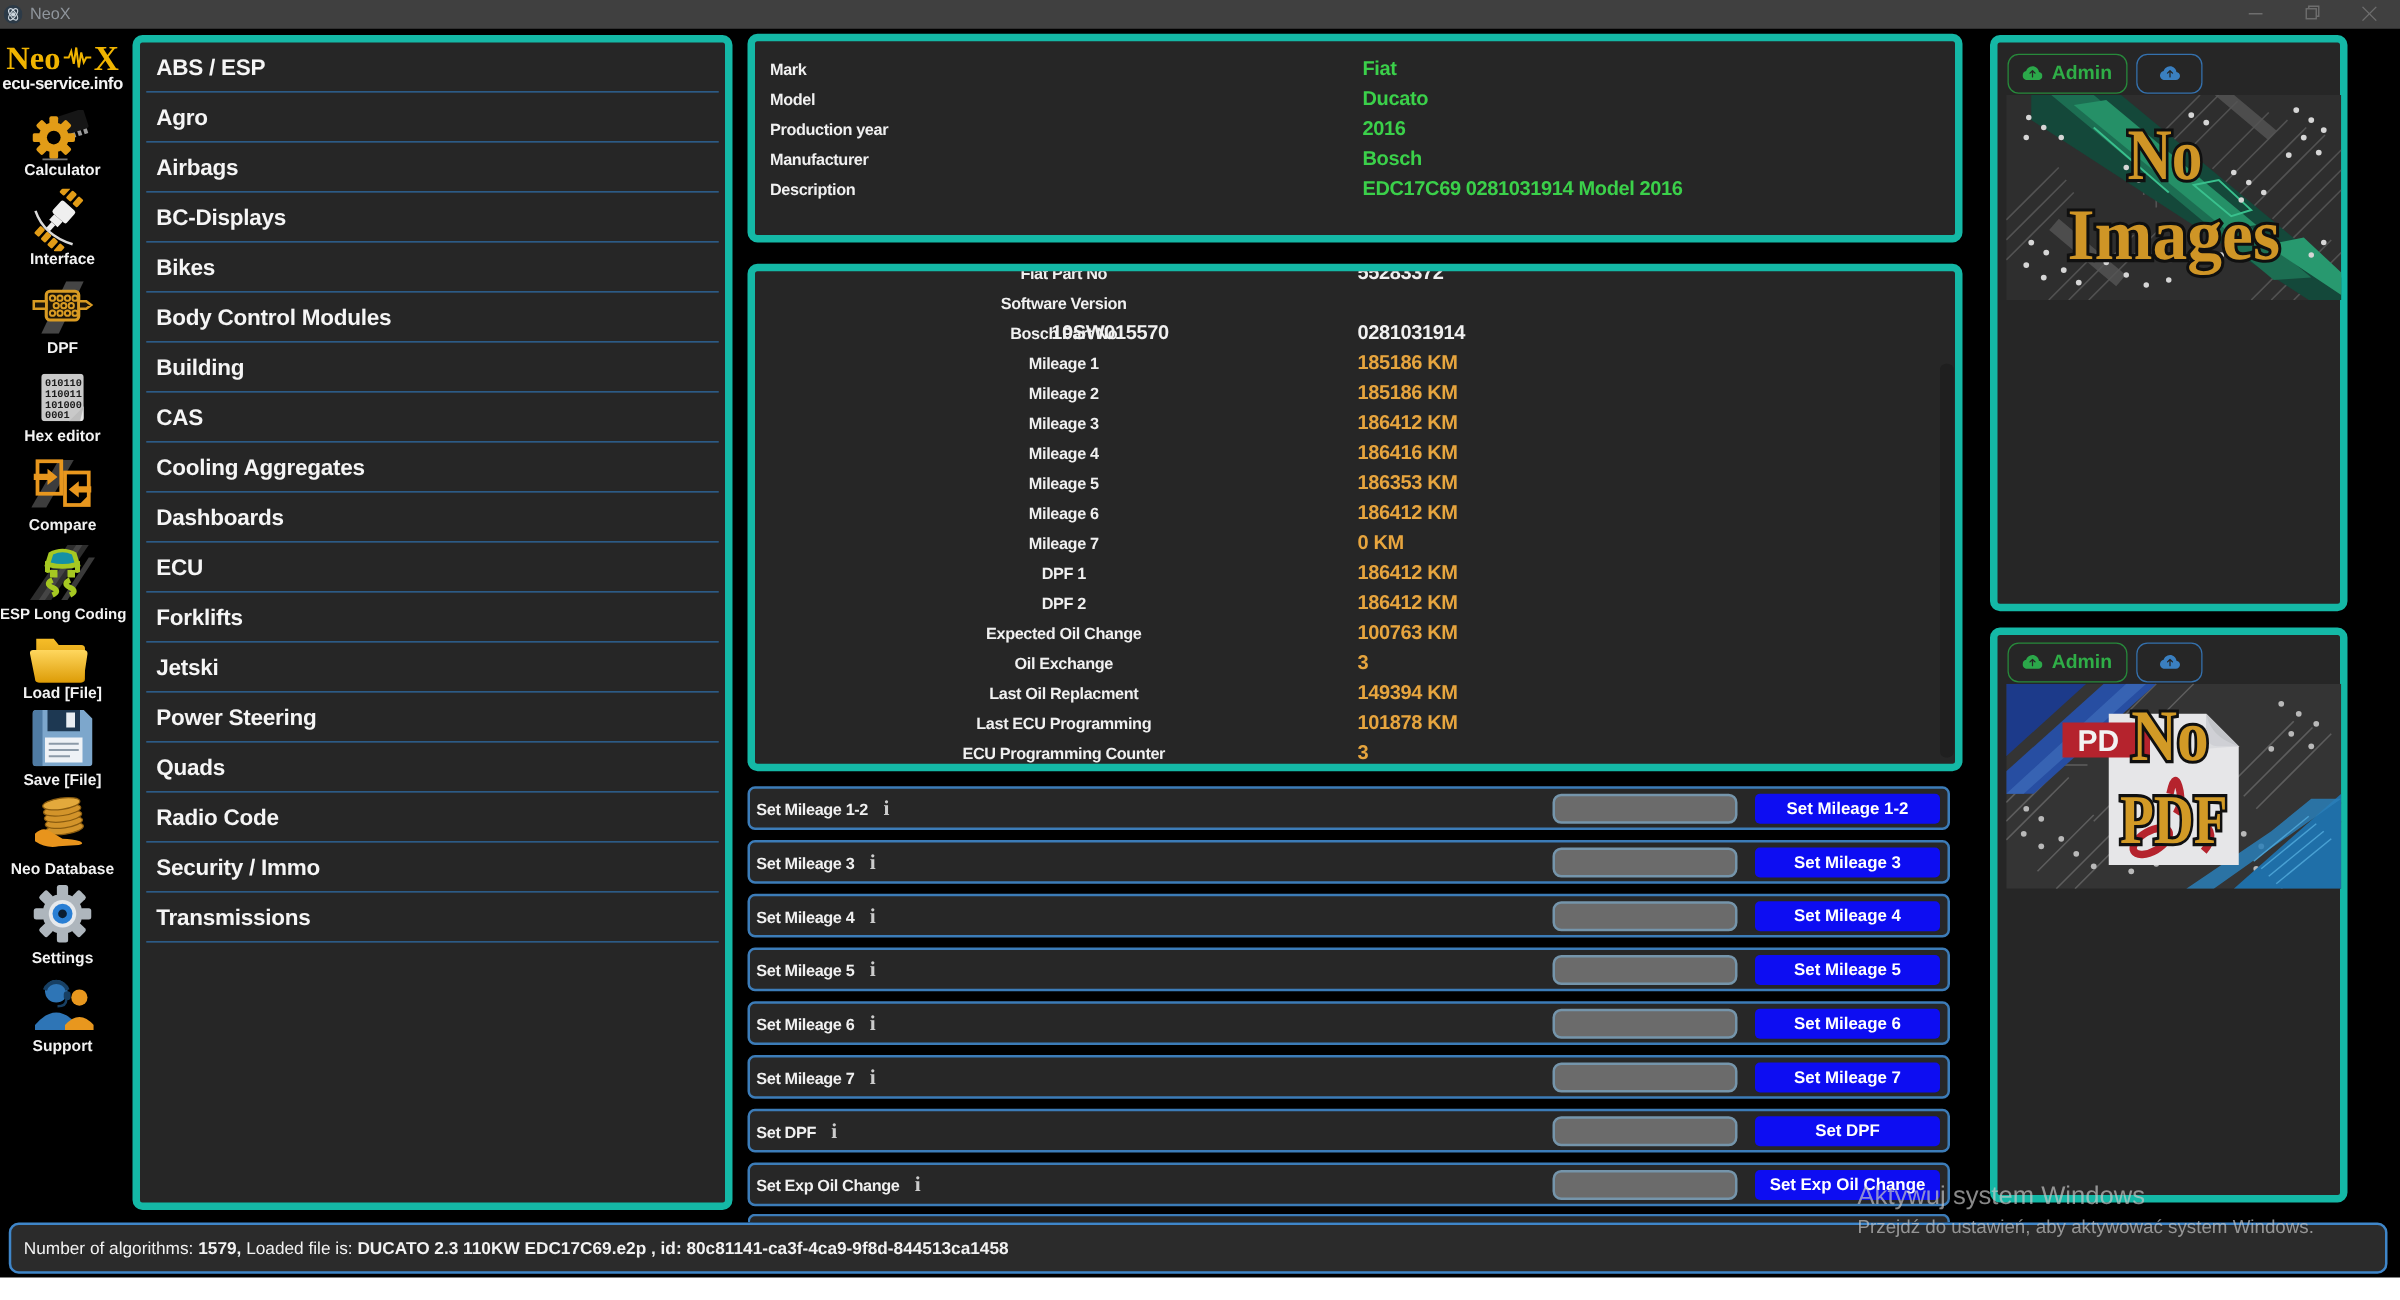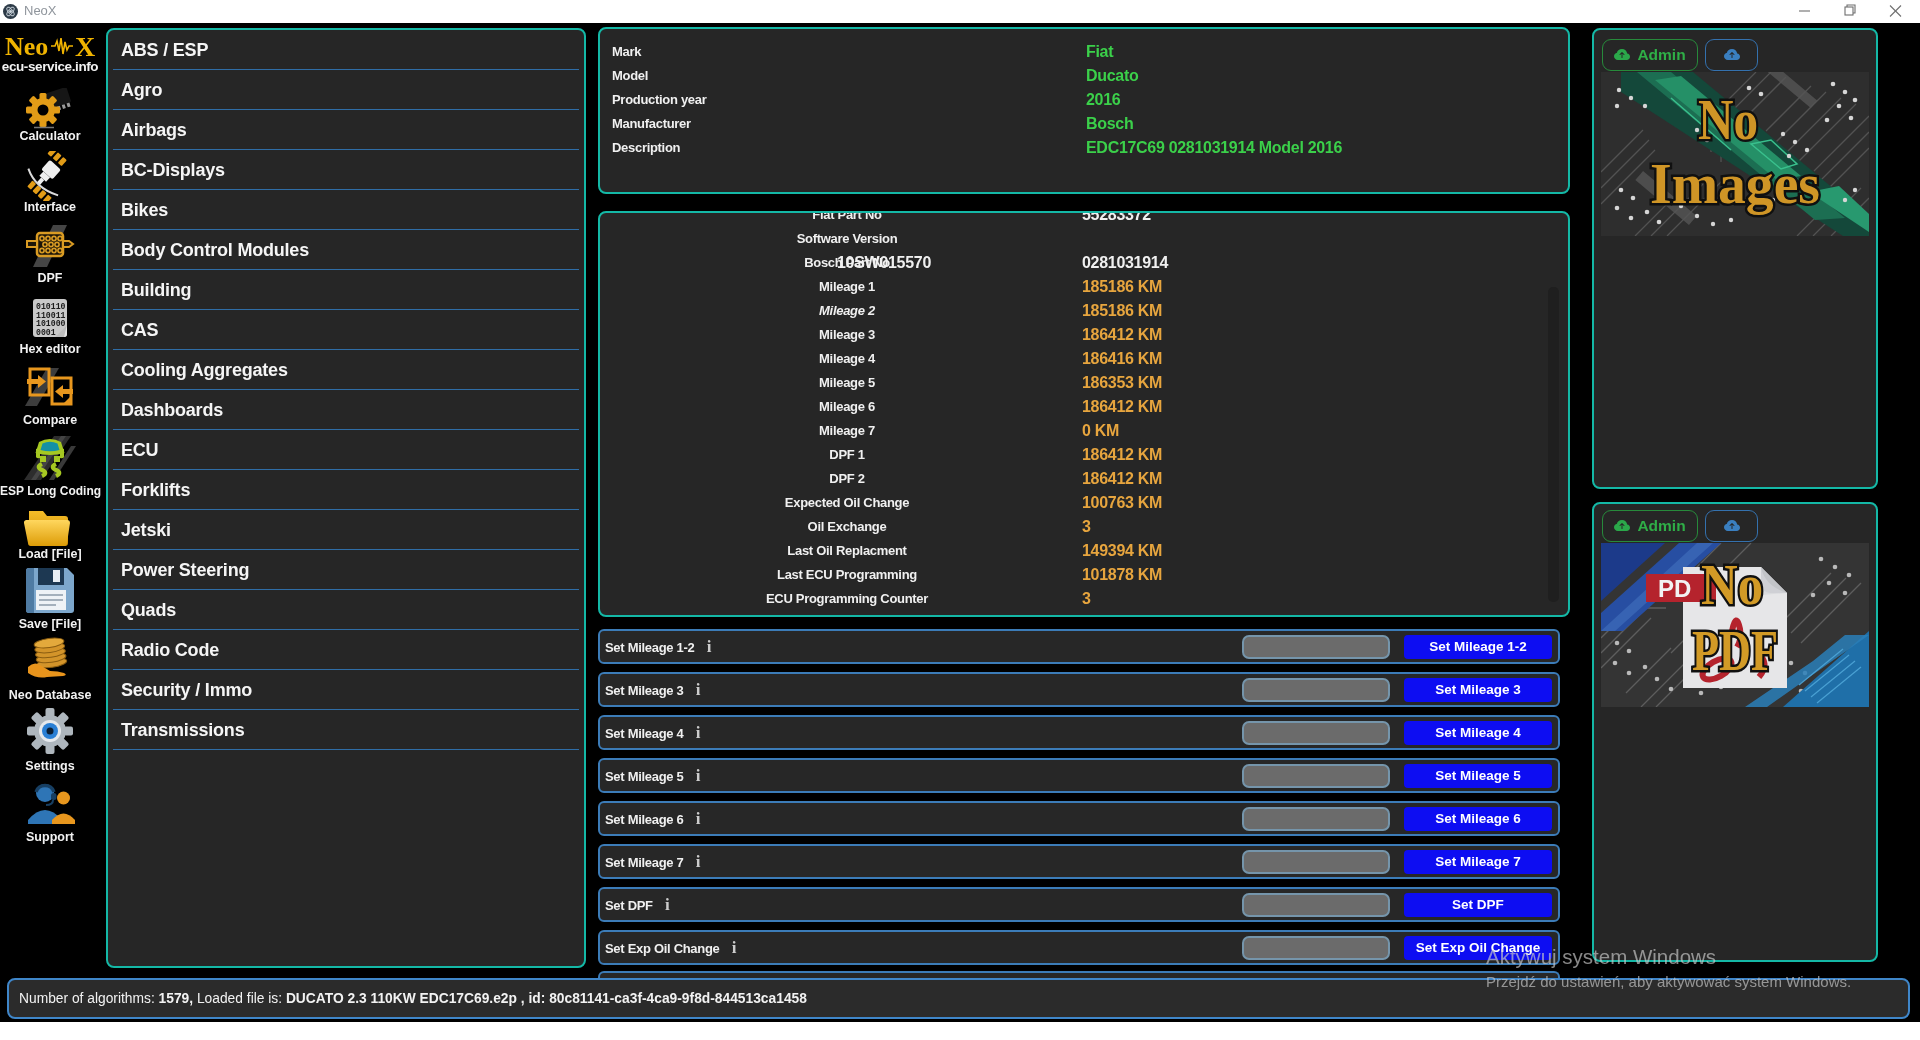--- a/index.html
+++ b/index.html
@@ -1,19 +1,19 @@
 <!DOCTYPE html>
 <html><head>
 <meta charset="utf-8">
 <style>
 * { margin:0; padding:0; box-sizing:border-box; }
 html,body { width:1920px; height:1040px; background:#000; font-family:"Liberation Sans", sans-serif; overflow:hidden; }
 .abs { position:absolute; }
-.panel { position:absolute; background:#262626; border:2px solid #14b8a6; border-radius:8px; }
-#titlebar { position:absolute; left:0; top:0; width:1920px; height:23px; background:#ffffff; }
+.panel { position:absolute; background:#262626; border:6px solid #14b8a6; border-radius:8px; }
+#titlebar { position:absolute; left:0; top:0; width:1920px; height:23px; background:#404040; }
 #botstrip { position:absolute; left:0; top:1022px; width:1920px; height:18px; background:#fff; }
 .catitem { height:40px; line-height:40px; padding-left:8px; font-size:18px; font-weight:bold; color:#f5f5f5; border-bottom:1px solid #2f6da6; margin:0 5px; letter-spacing:-0.2px;}
 .irow { display:flex; }
 .ilab { width:486px; padding-left:12px; font-weight:bold; color:#f0f0f0; font-size:13px; letter-spacing:-0.3px;}
 .ival { font-weight:bold; font-size:16px; letter-spacing:-0.3px;}
 .green { color:#3bd04a; }
 .orange { color:#e7a53e; }
 .white { color:#f0f0f0; }
 .setrow { position:absolute; left:598px; width:962px; height:35px; background:#272727; border:2px solid #3c7cb8; border-radius:6px; }
 .setlab { position:absolute; left:5px; top:0; height:31px; line-height:31px; font-size:13px; letter-spacing:-0.3px; font-weight:bold; color:#f0f0f0; }
@@ -342,21 +342,21 @@
       </div>
     <div class="irow" style="height:24px;line-height:24px;">
         <div class="ilab" style="width:482px;">Bosch Part No</div>
         <div class="ival white">0281031914</div>
       </div>
     <div class="irow" style="height:24px;line-height:24px;">
         <div class="ilab" style="width:482px;">Mileage 1</div>
         <div class="ival orange">185186 KM</div>
       </div>
     <div class="irow" style="height:24px;line-height:24px;">
-        <div class="ilab" style="width:482px;font-style:italic;">Mileage 2</div>
+        <div class="ilab" style="width:482px;">Mileage 2</div>
         <div class="ival orange">185186 KM</div>
       </div>
     <div class="irow" style="height:24px;line-height:24px;">
         <div class="ilab" style="width:482px;">Mileage 3</div>
         <div class="ival orange">186412 KM</div>
       </div>
     <div class="irow" style="height:24px;line-height:24px;">
         <div class="ilab" style="width:482px;">Mileage 4</div>
         <div class="ival orange">186416 KM</div>
       </div>

